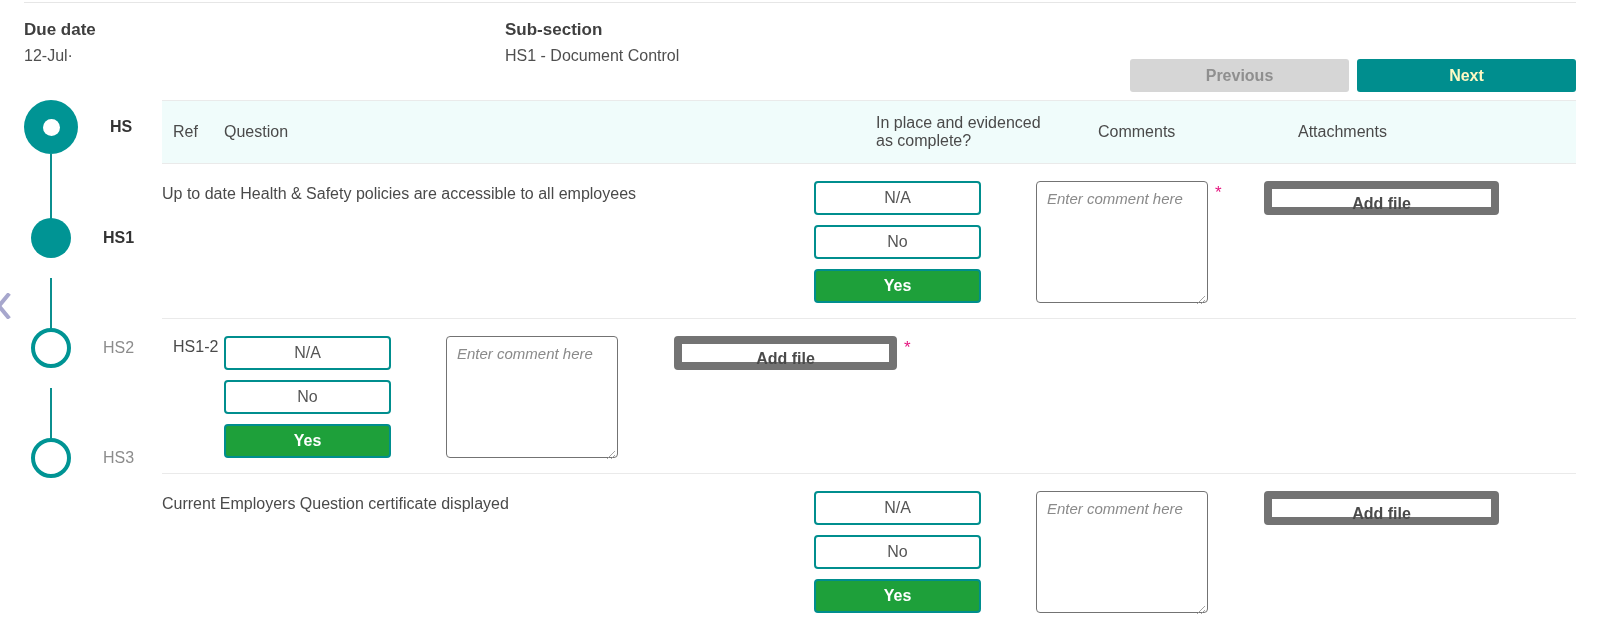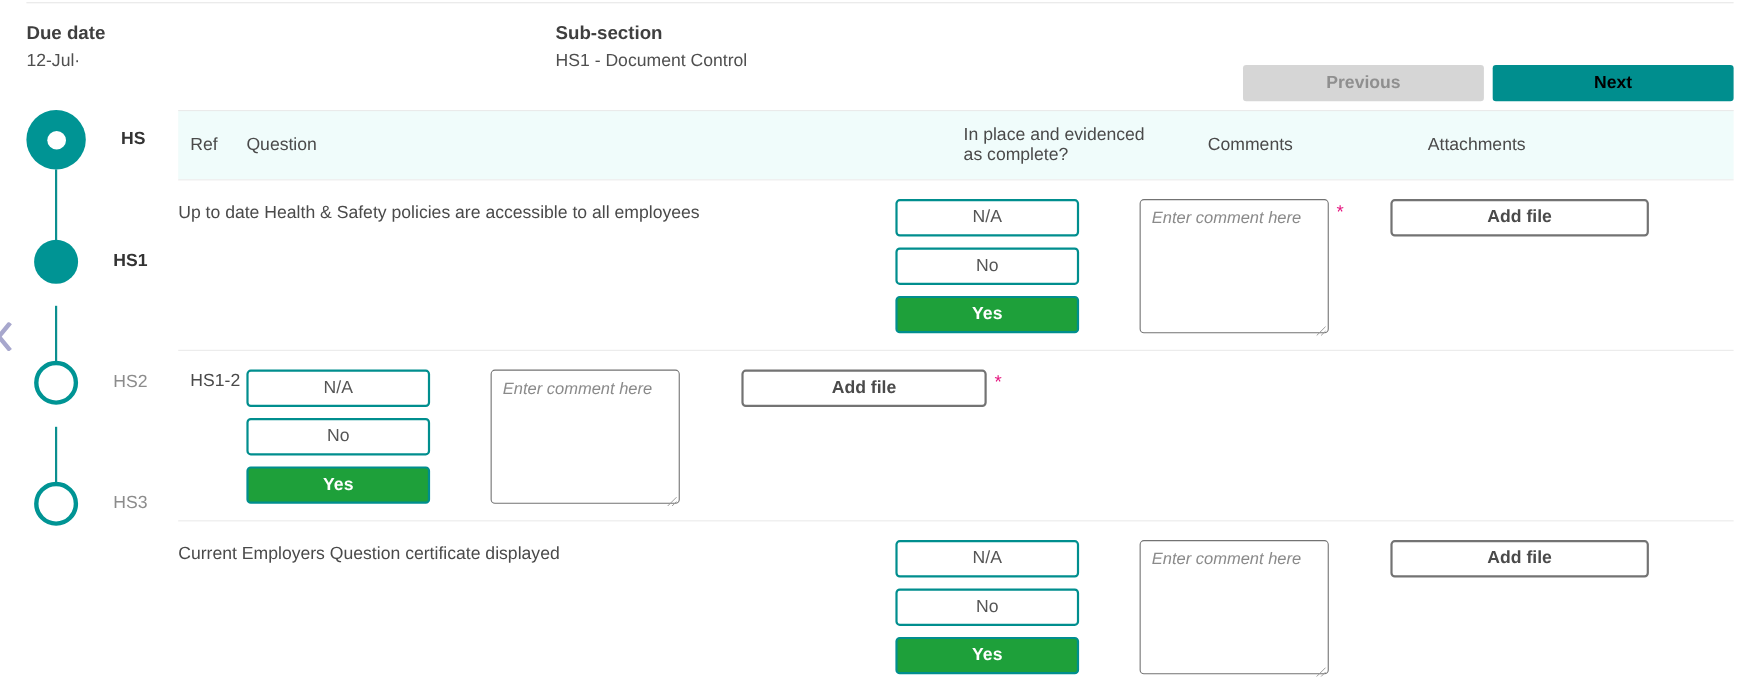--- a/index.html
+++ b/index.html
@@ -71,21 +71,21 @@
     text-align: center;
     padding: 0;
   }
   .nav-btn.prev {
     background: #d6d6d6;
     color: #8f8f8f;
     cursor: default;
   }
   .nav-btn.next {
     background: #008e8e;
-    color: #000000;
+    color: #fef9c3;
   }
 
   
   .collapse-handle {
     position: absolute;
     left: -6px; top: 292px;
     width: 18px; height: 28px;
     display: flex;
     align-items: center;
     justify-content: center;
@@ -264,21 +264,21 @@
     margin-top: 3px;
     flex: none;
     font-family: "Liberation Sans", sans-serif;
   }
   .req-star.hidden { visibility: hidden; }
 
   
   .attach-wrap { display: flex; align-items: flex-start; padding-left: 28px; }
   .add-file-btn {
     height: 34px;
-    border: 2px solid #737373;
+    border: 8px solid #737373;
     border-radius: 4px;
     background: #ffffff;
     color: #4a4a4a;
     font-family: "Liberation Sans", sans-serif;
     font-size: 16px;
     font-weight: bold;
     text-align: center;
     line-height: 30px;
     cursor: pointer;
     padding: 0;

